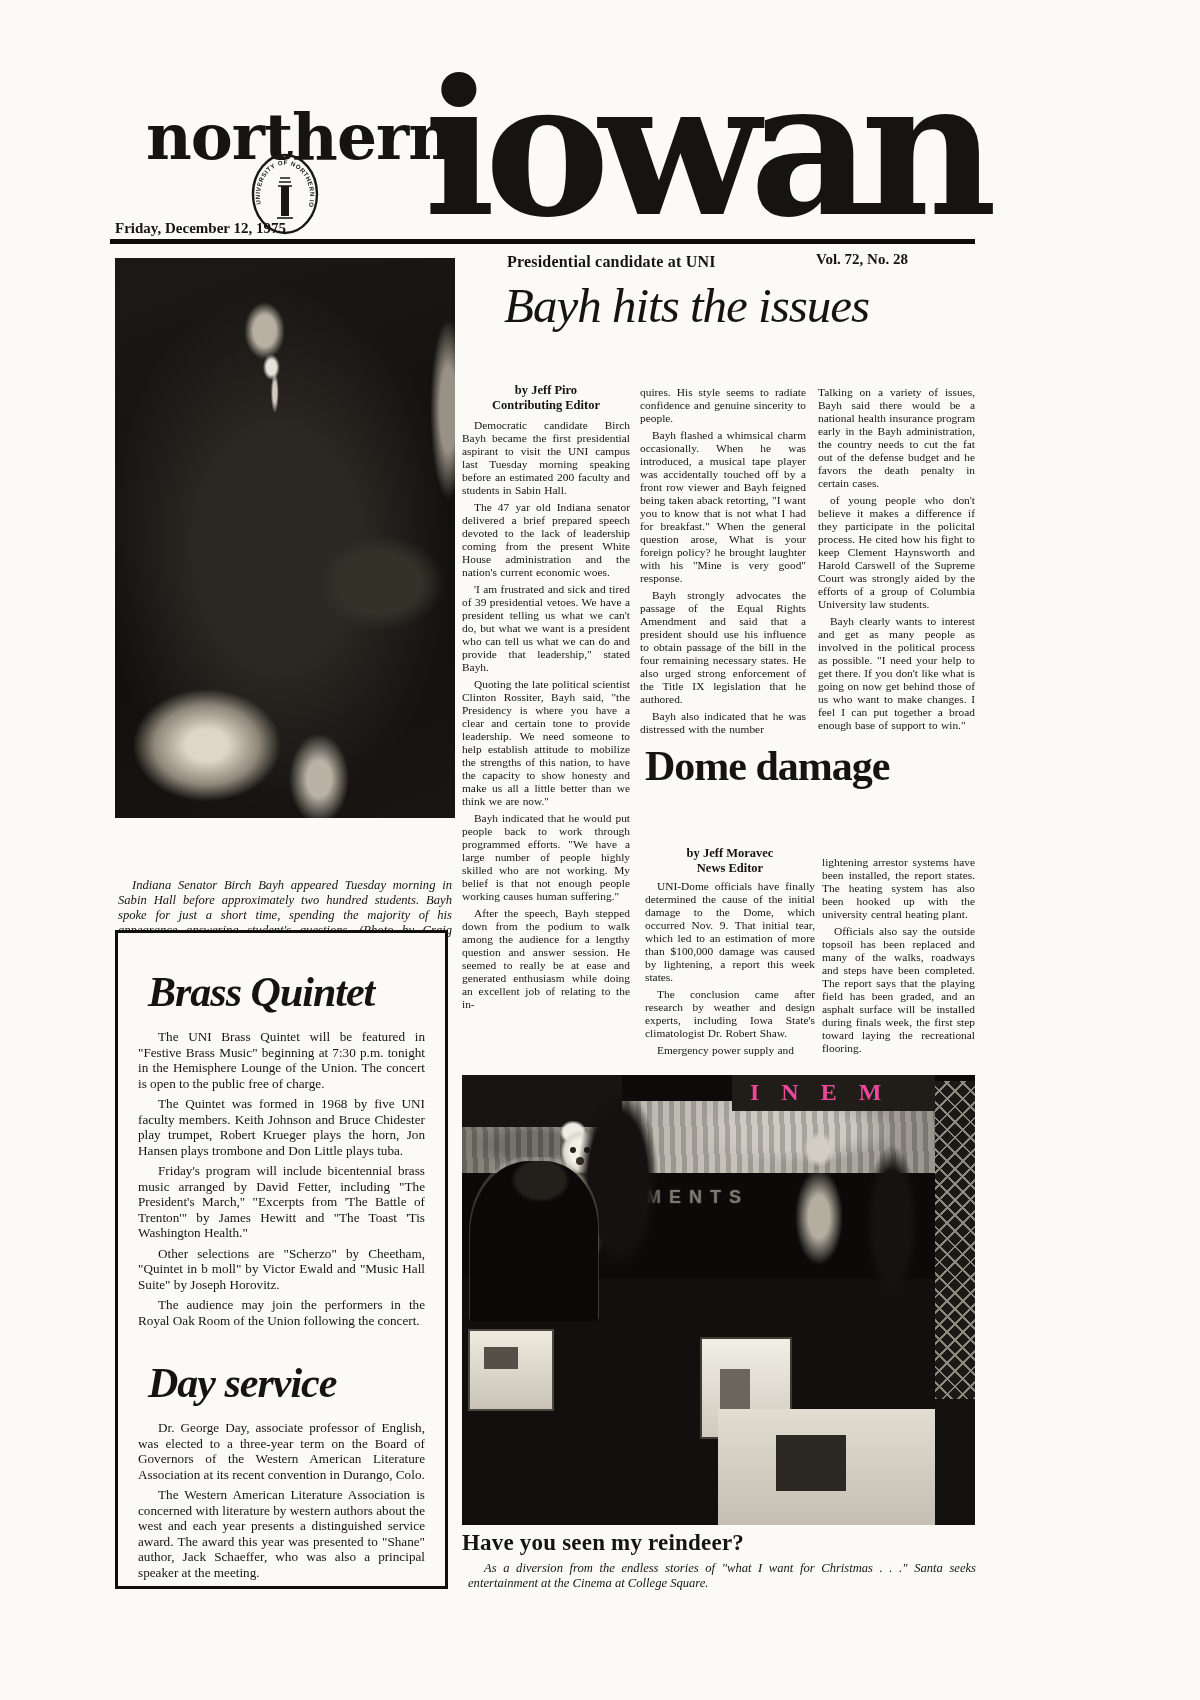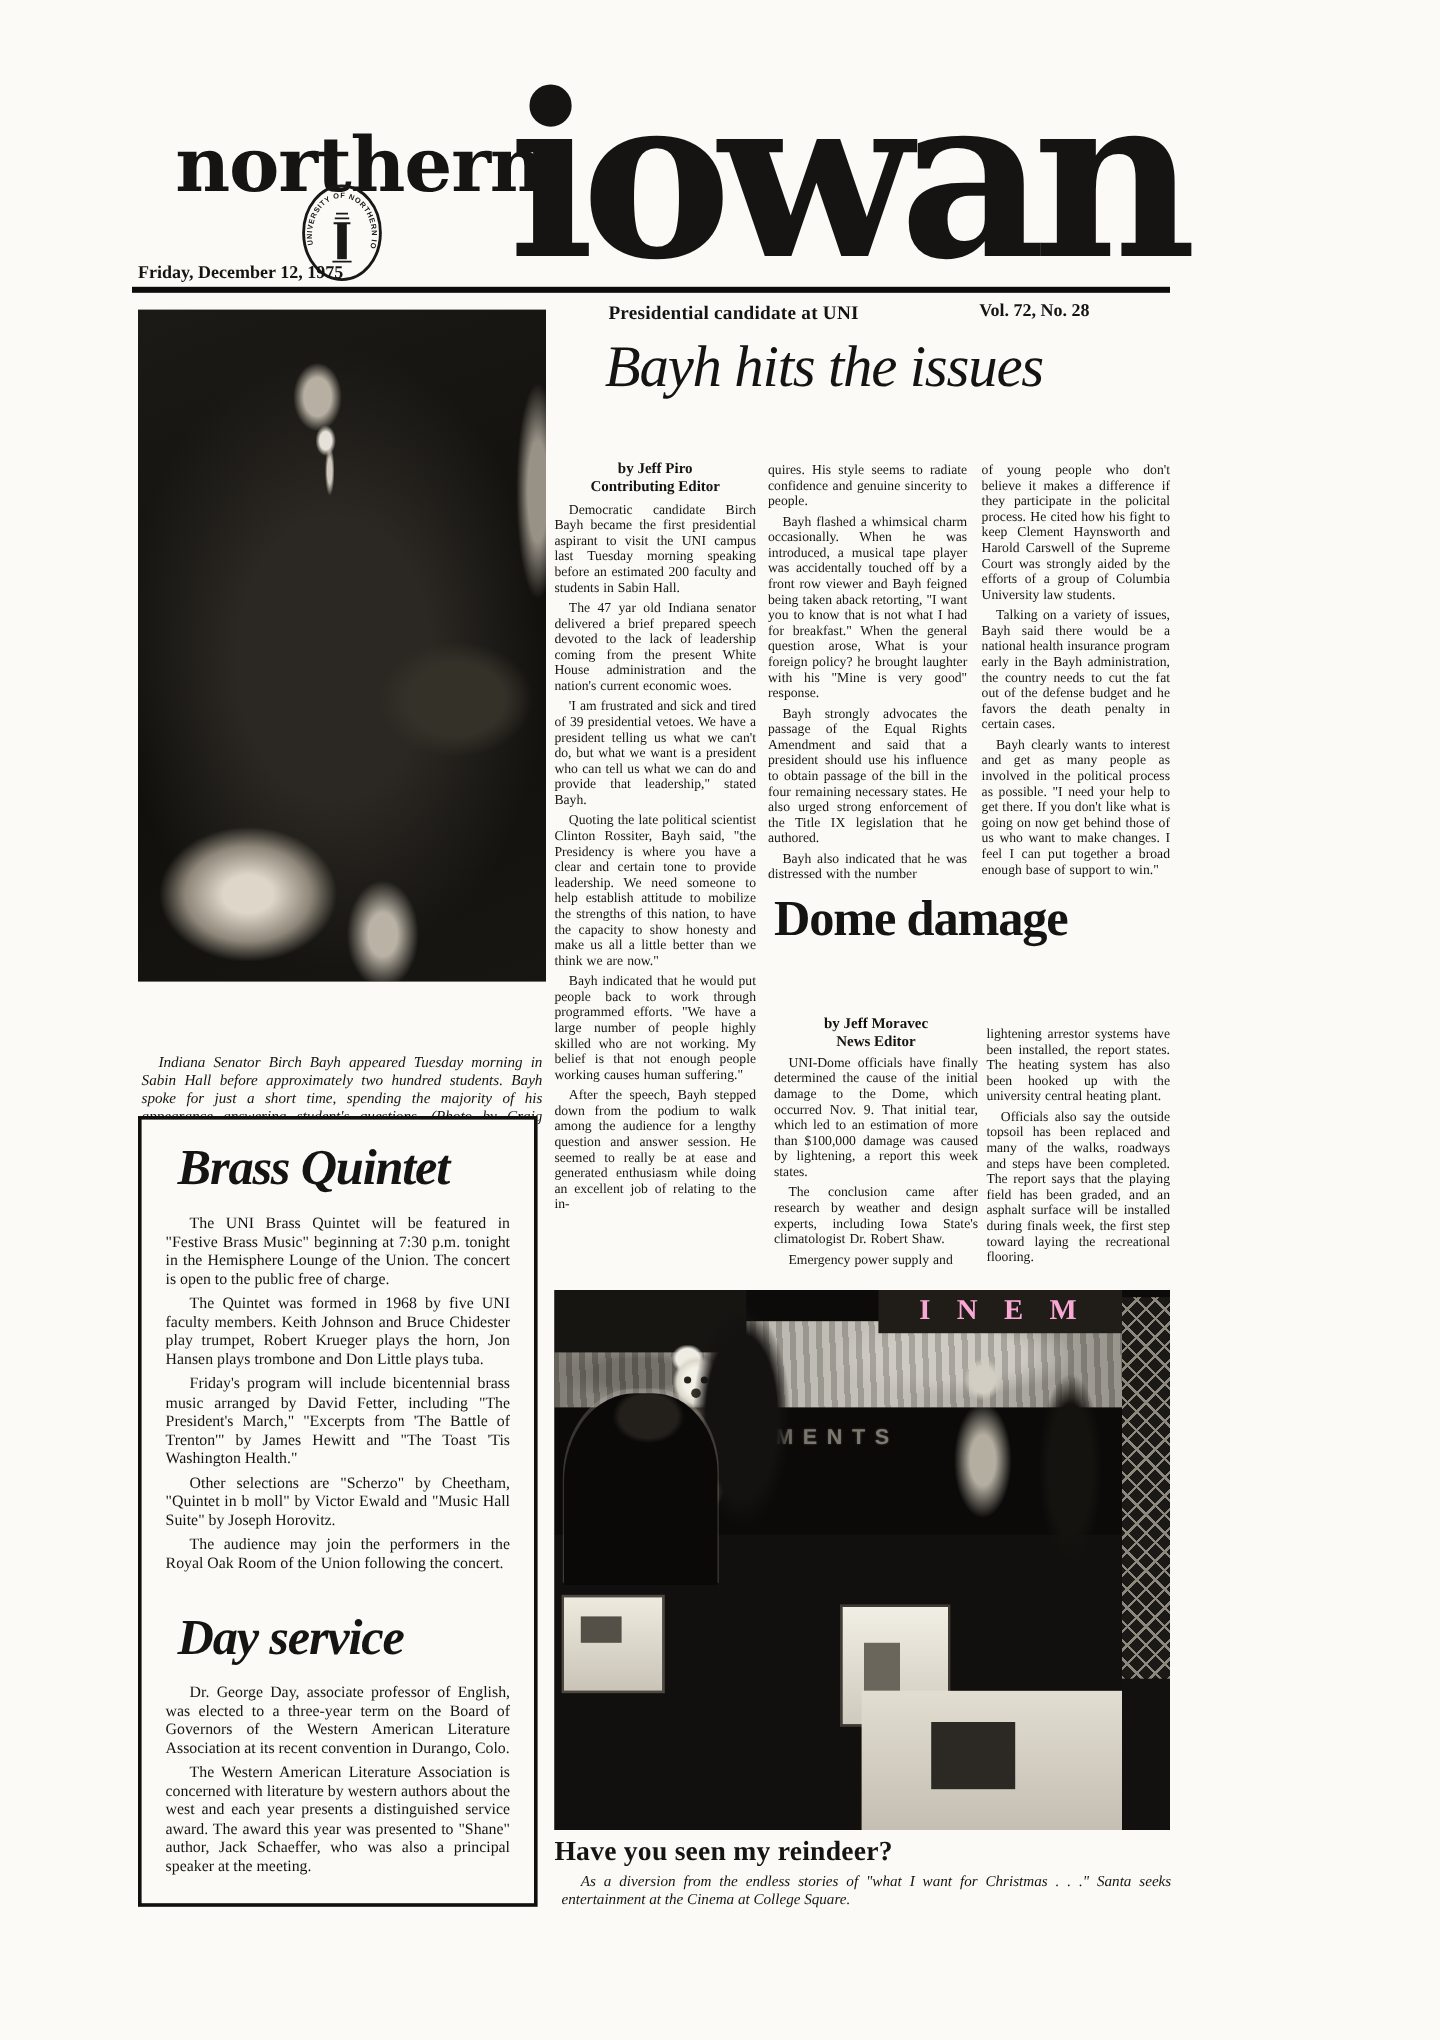--- a/index.html
+++ b/index.html
@@ -55,40 +55,40 @@
       radial-gradient(ellipse 80px 60px at 78% 58%, #343129 0 50%, rgba(0,0,0,0) 80%),
       radial-gradient(ellipse 180px 260px at 48% 52%, #2b2823 0 45%, rgba(0,0,0,0) 100%),
       linear-gradient(160deg,#1c1a16 0%,#100f0c 55%,#181613 100%);
   }
   .bayh-caption{left:118px;top:851px;width:334px;font-style:italic;font-size:12.6px;
     line-height:15px;text-align:justify;margin-top:27px;}
   .bayh-caption .ind{display:inline-block;width:14px;}
 
   
   .sidebox{left:115px;top:930px;width:333px;height:659px;border:3px solid #12100e;
-    box-sizing:border-box;padding:8px 20px;overflow:hidden;background:#fbfaf6;}
+    box-sizing:border-box;padding:26px 20px;overflow:hidden;background:#fbfaf6;}
   .box-headline{font-size:42px;font-weight:bold;font-style:italic;letter-spacing:-1px;
     margin:12px 0 16px 10px;line-height:1;}
   .box-headline.second{margin-top:34px;}
   .boxtext p{font-size:13.2px;line-height:15.5px;margin:0 0 5px 0;text-align:justify;
     text-indent:20px;}
 
   
   .santa-photo{left:462px;top:1075px;width:513px;height:450px;background:#0c0b0a;
     overflow:hidden;z-index:2;}
   .santa-photo *{position:absolute;}
   .sp-ceiling{top:26px;left:0;width:473px;height:72px;
     background:
       repeating-linear-gradient(88deg, rgba(0,0,0,.18) 0 5px, rgba(255,255,255,.05) 5px 11px),
       radial-gradient(ellipse 90px 30px at 15% 60%, #6e6a62 0 40%, rgba(0,0,0,0) 80%),
       radial-gradient(ellipse 120px 40px at 70% 40%, #ccc8bf 0 50%, rgba(0,0,0,0) 85%),
       linear-gradient(90deg,#7a766d,#b3afa6 30%,#c4c0b7 58%,#aaa69d 80%,#938f86);}
   .sp-topleft{top:0;left:0;width:160px;height:52px;background:#171512;}
   .sp-marquee{top:0;left:270px;width:203px;height:36px;background:#201d19;}
-  .sp-cinema{top:4px;left:304px;color:#f9a8d4;font-weight:bold;font-size:24px;
+  .sp-cinema{top:4px;left:288px;color:#ec4899;font-weight:bold;font-size:24px;
     letter-spacing:22px;font-family:"Liberation Serif",serif;}
   .sp-wall{top:98px;left:0;width:473px;height:106px;background:#0b0a09;}
   .sp-refresh{top:112px;left:42px;color:#7d7970;font-weight:bold;font-size:18px;
     letter-spacing:8px;font-family:"Liberation Sans",sans-serif;
     text-shadow:0 0 2px #4a463f;}
   .sp-refresh-shade{top:108px;left:95px;width:120px;height:30px;
     background:linear-gradient(90deg, rgba(10,9,8,.85), rgba(10,9,8,.35) 60%, rgba(10,9,8,0));}
   .sp-santa{top:46px;left:86px;width:66px;height:140px;
     background:radial-gradient(ellipse 24px 26px at 50% 22%, #f4f1e9 0 45%, #ddd8cd 70%, rgba(0,0,0,0) 85%),
                radial-gradient(ellipse 16px 14px at 38% 8%, #efece4 0 60%, rgba(0,0,0,0) 85%),
@@ -167,22 +167,22 @@
     <p>Bayh indicated that he would put people back to work through programmed efforts. "We have a large number of people highly skilled who are not working. My belief is that not enough people working causes human suffering."</p>
     <p>After the speech, Bayh stepped down from the podium to walk among the audience for a lengthy question and answer session. He seemed to really be at ease and generated enthusiasm while doing an excellent job of relating to the in-</p>
   </div>
 <div class="abs newscol cont bayh-c2">
     <p>quires. His style seems to radiate confidence and genuine sincerity to people.</p>
     <p>Bayh flashed a whimsical charm occasionally. When he was introduced, a musical tape player was accidentally touched off by a front row viewer and Bayh feigned being taken aback retorting, "I want you to know that is not what I had for breakfast." When the general question arose, What is your foreign policy? he brought laughter with his "Mine is very good" response.</p>
     <p>Bayh strongly advocates the passage of the Equal Rights Amendment and said that a president should use his influence to obtain passage of the bill in the four remaining necessary states. He also urged strong enforcement of the Title IX legislation that he authored.</p>
     <p>Bayh also indicated that he was distressed with the number</p>
   </div>
 <div class="abs newscol cont bayh-c3">
+    <p>Talking on a variety of issues, Bayh said there would be a national health insurance program early in the Bayh administration, the country needs to cut the fat out of the defense budget and he favors the death penalty in certain cases.</p>
     <p>of young people who don't believe it makes a difference if they participate in the policital process. He cited how his fight to keep Clement Haynsworth and Harold Carswell of the Supreme Court was strongly aided by the efforts of a group of Columbia University law students.</p>
-    <p>Talking on a variety of issues, Bayh said there would be a national health insurance program early in the Bayh administration, the country needs to cut the fat out of the defense budget and he favors the death penalty in certain cases.</p>
     <p>Bayh clearly wants to interest and get as many people as involved in the political process as possible. "I need your help to get there. If you don't like what is going on now get behind those of us who want to make changes. I feel I can put together a broad enough base of support to win."</p>
   </div>
 
 <div class="abs bayh-photo"></div>
 <div class="abs bayh-caption"><span class="ind"></span><span>Indiana Senator Birch Bayh appeared Tuesday morning in Sabin Hall before approximately two hundred students. Bayh spoke for just a short time, spending the majority of his appearance answering student's questions. (Photo by Craig Munier)</span></div>
 
 <div class="abs dome-headline">
   <div>Dome damage</div>
 </div>
 <div class="abs byline dome-byline">

